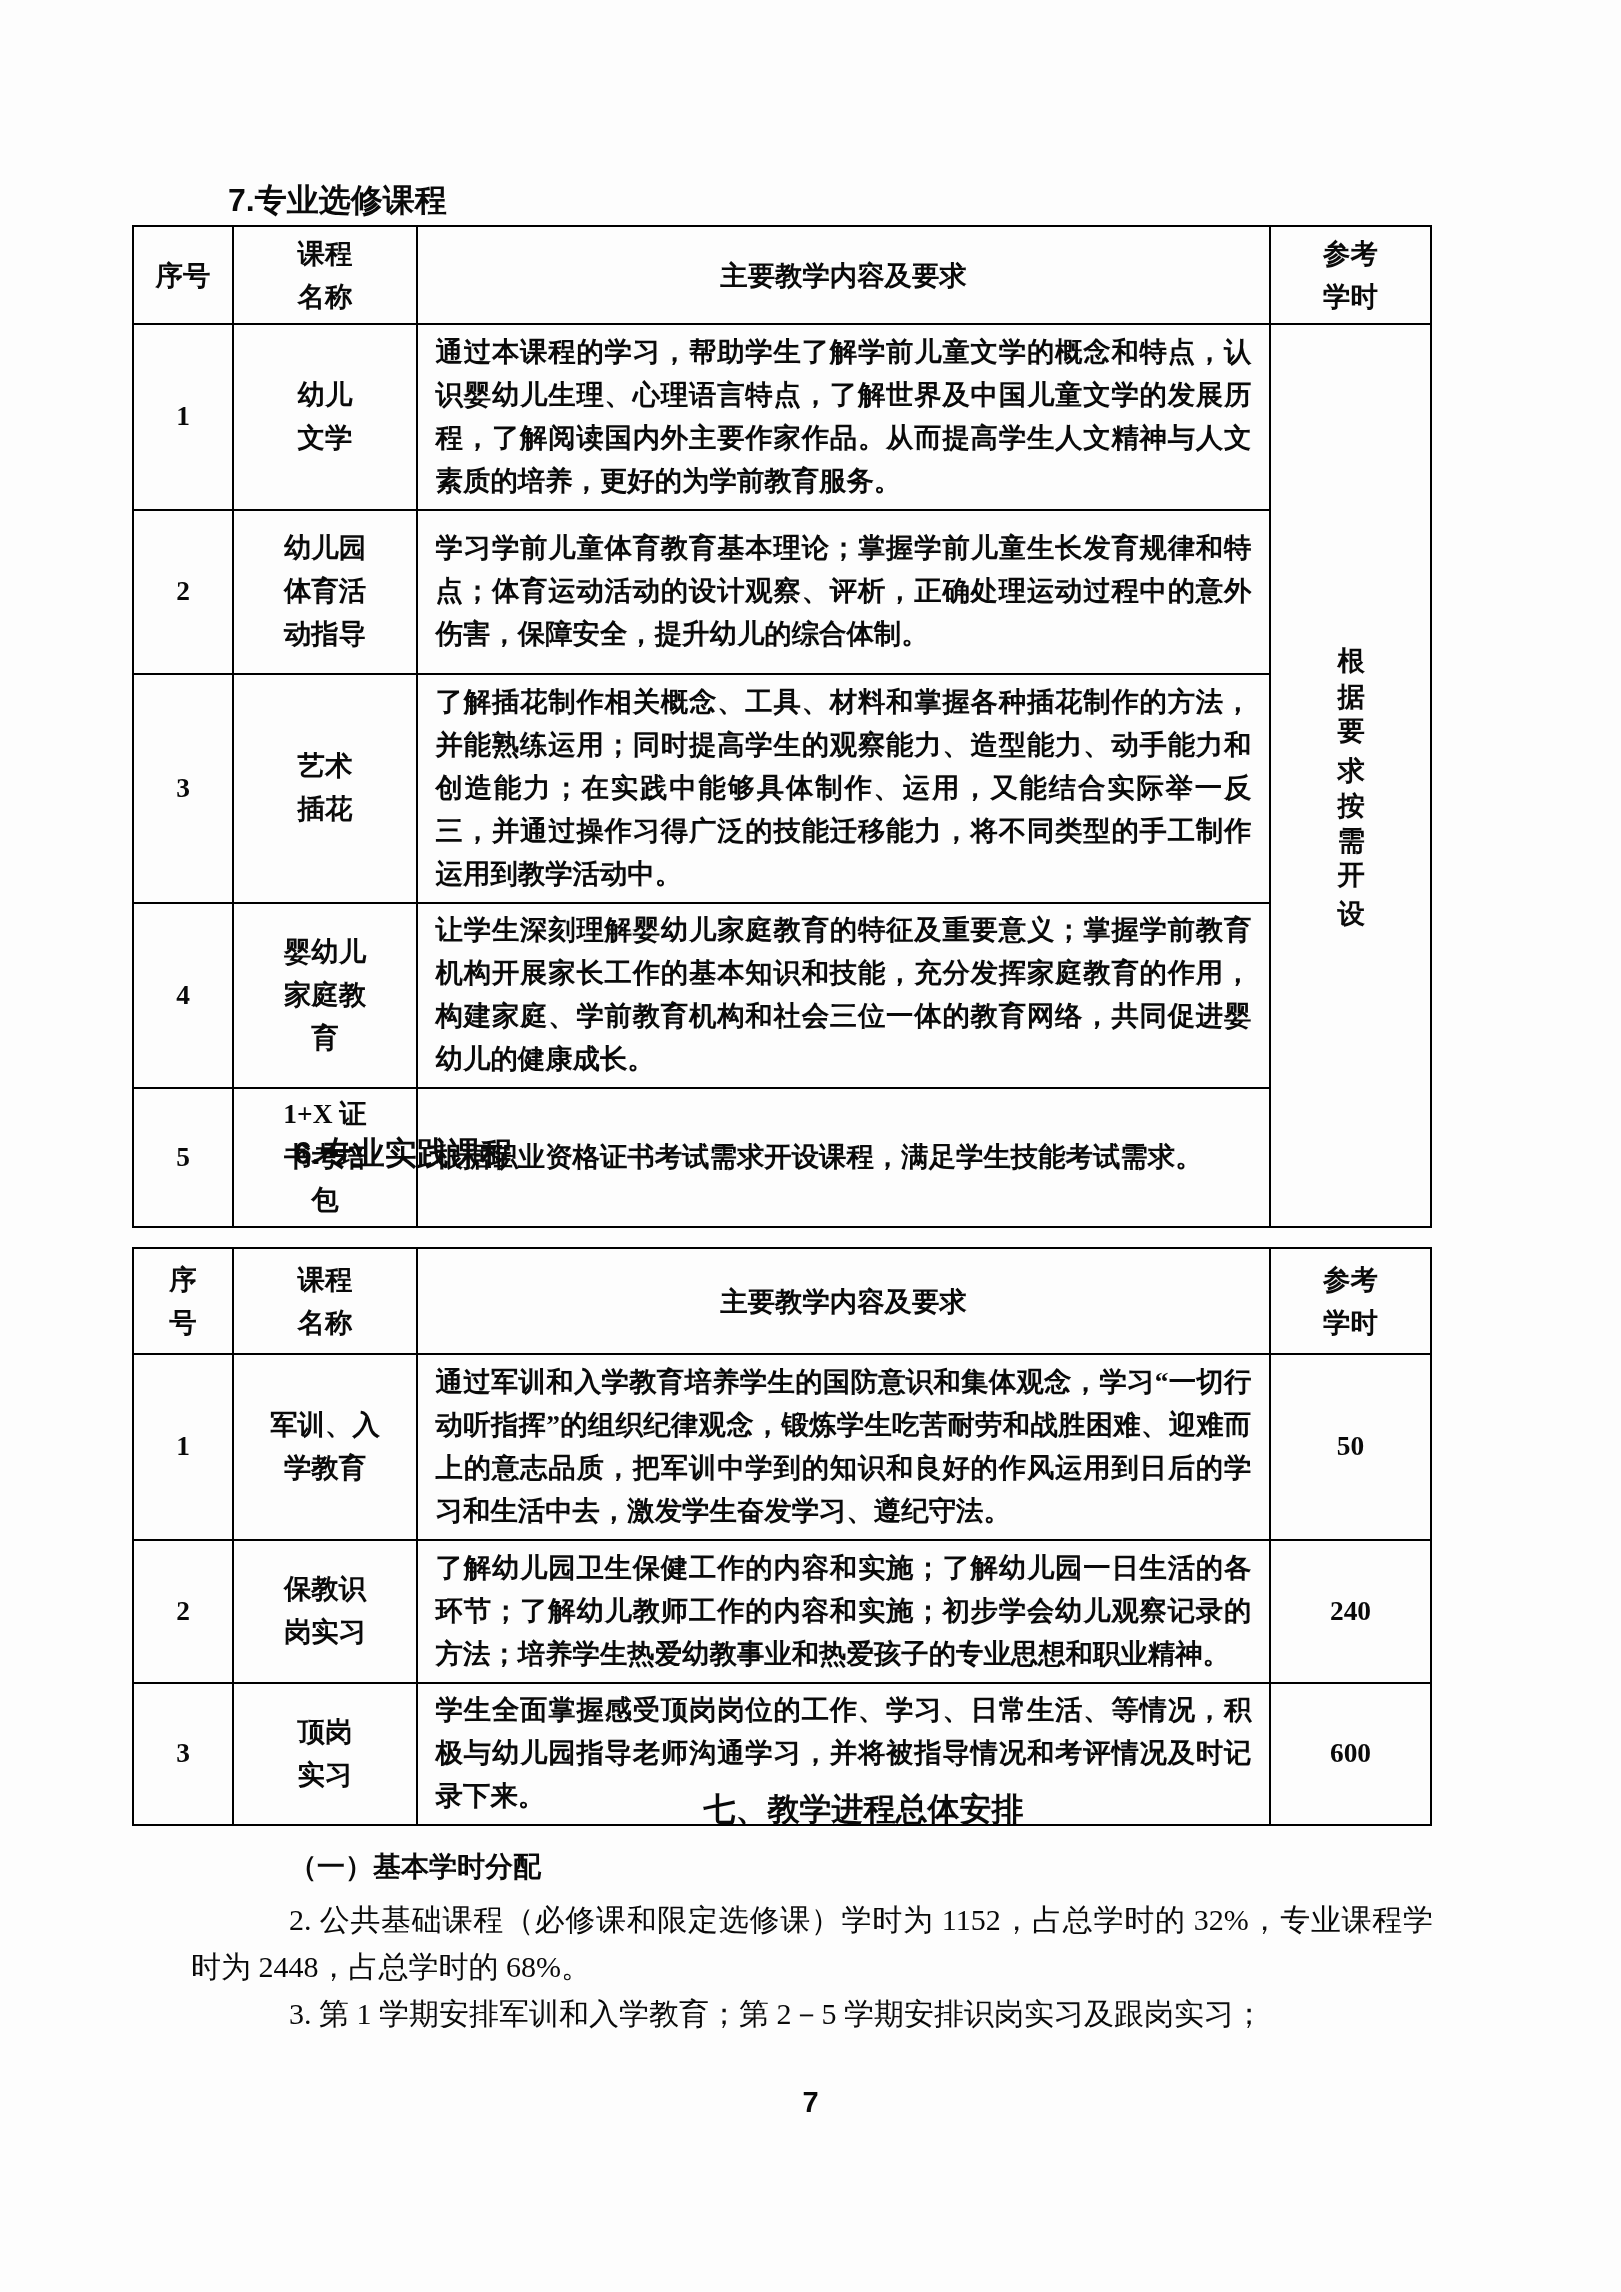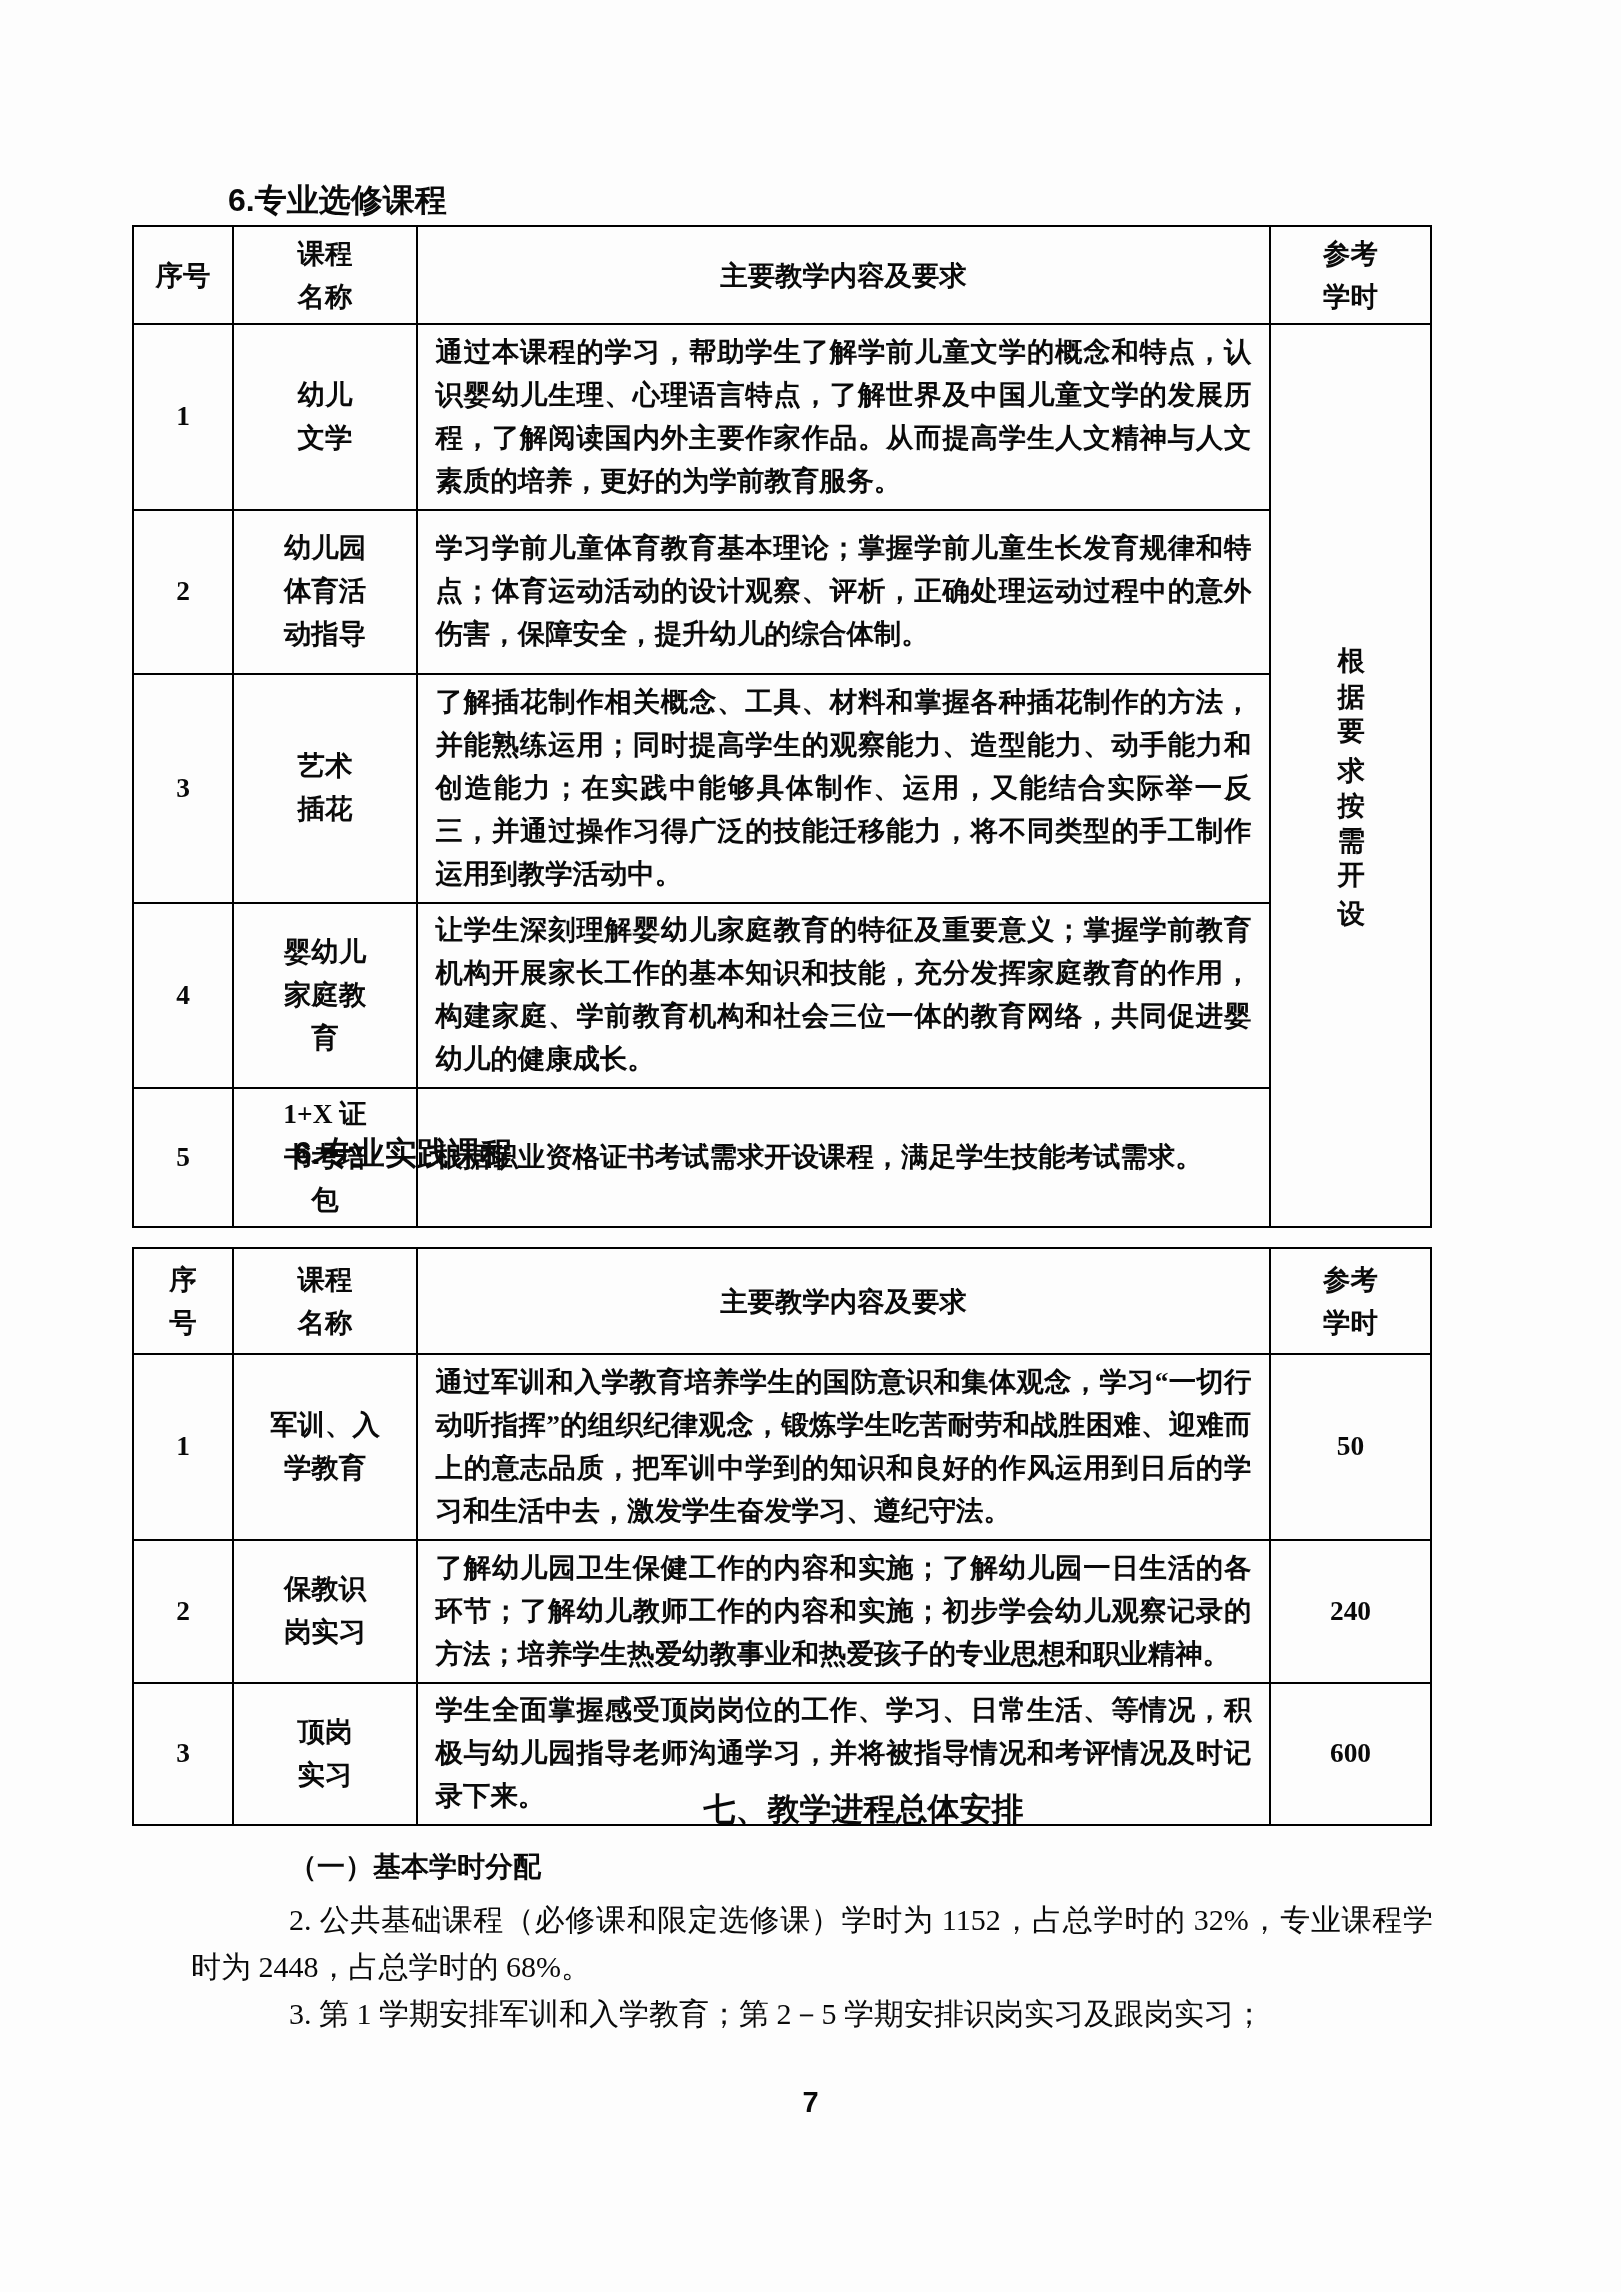--- a/index.html
+++ b/index.html
@@ -94,21 +94,21 @@
     text-align:center;
     font-size:29px;font-weight:bold;
     font-family:"Liberation Sans","DejaVu Sans",sans-serif;
   }
 </style>
 </head>
 <body>
 
 <div class="page">
 
-  <div class="sec-title" id="sec5-title">6.专业选修课程</div>
+  <div class="sec-title" id="sec5-title">7.专业选修课程</div>
 
   <table class="doc" id="table1">
     <colgroup>
       <col class="c-index">
         <col class="c-name">
         <col class="c-content">
         <col class="c-hours">
     </colgroup>
     <tbody>
       <tr style="height:98px">

